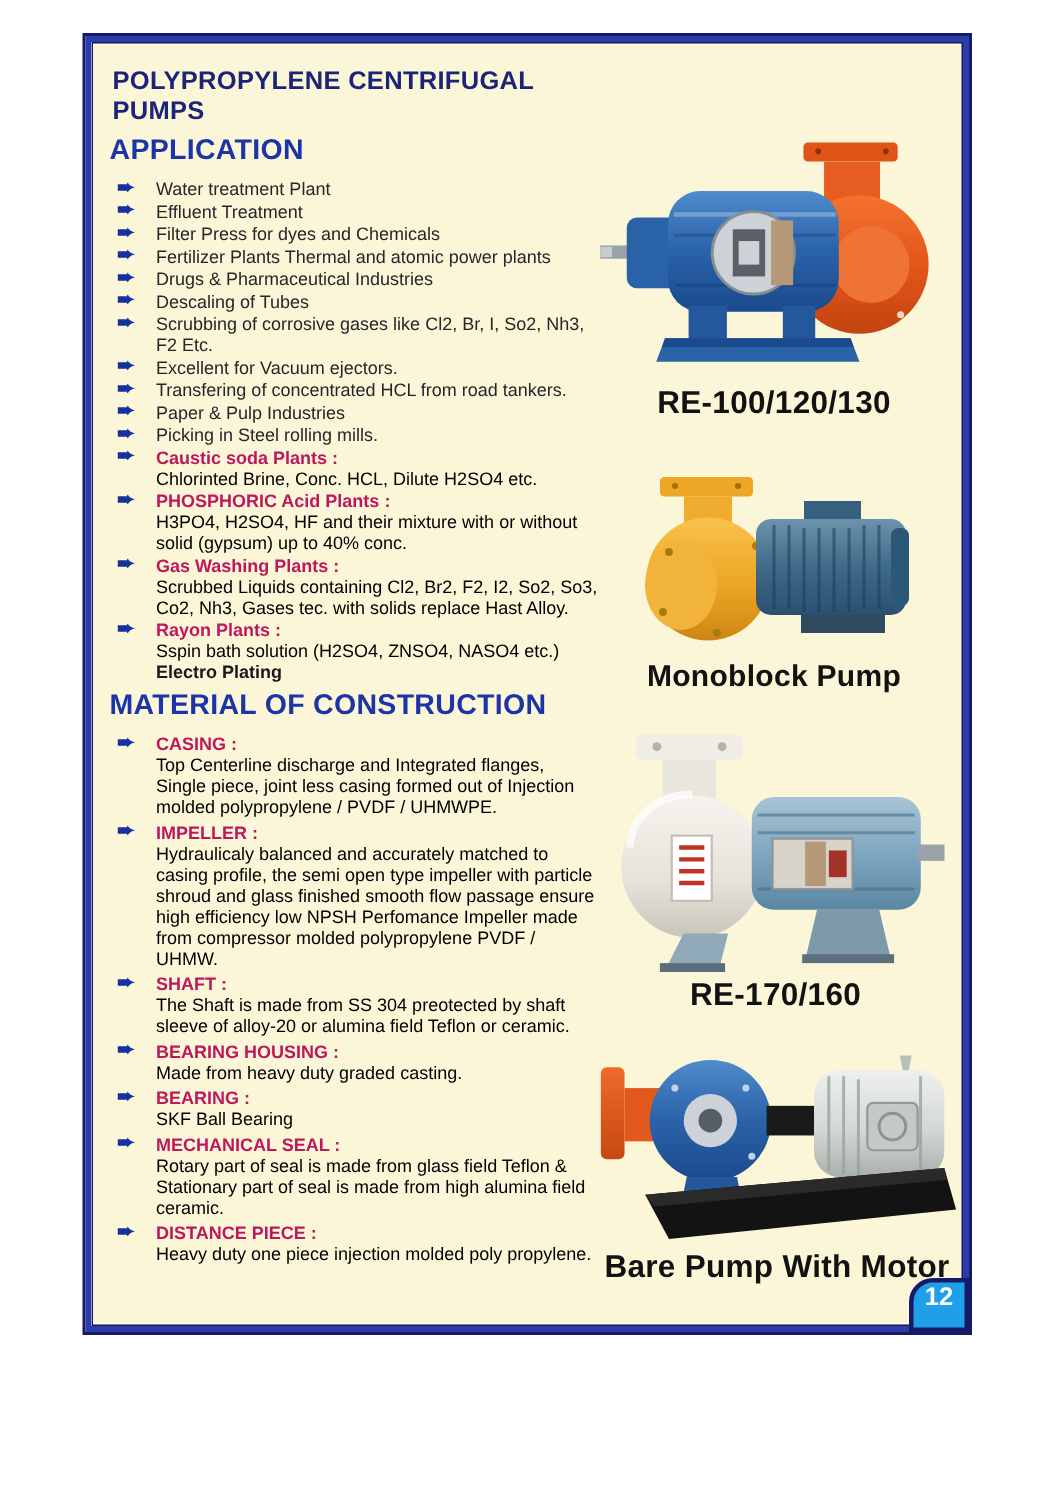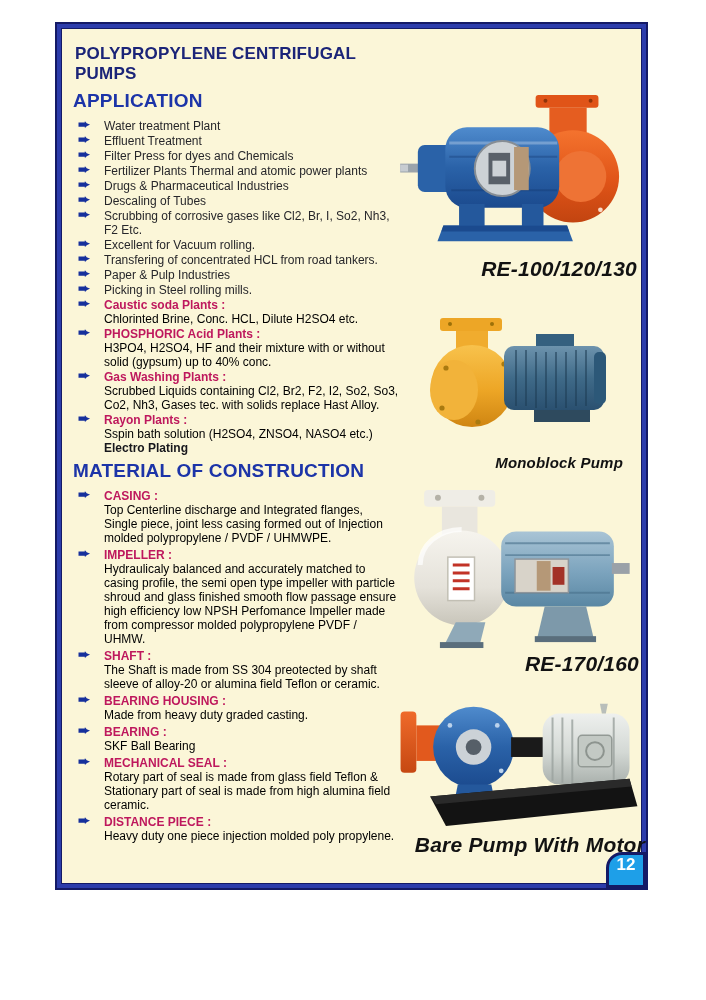--- a/index.html
+++ b/index.html
@@ -16,25 +16,25 @@
   .doc-title { font-size:17px; font-weight:700; color:#1b2478; letter-spacing:.2px; margin:4px 0 6px 2px; }
   .section-heading { font-size:19px; font-weight:700; color:#1c34a8; letter-spacing:.2px; margin:5px 0 7px 0; }
   .blist { list-style:none; }
   .li { position:relative; padding-left:31px; font-size:12px; line-height:14px; color:#26262a; margin-bottom:1px; }
   .mlist .li { margin-bottom:3px; }
   .arrow { position:absolute; left:5px; top:-2px; color:#16309c; font-size:14px; line-height:14px; font-weight:700; }
   .li-title { font-weight:700; color:#be185d; }
   .li-desc { display:block; color:#000000; }
   .li-extra { display:block; font-weight:700; color:#17171c; }
   
-  .product { position:absolute; text-align:right;font-style:italic; }
+  .product { position:absolute; text-align:center; }
   .product svg { display:block; margin:0 auto; }
   .product-label { font-weight:700; color:#121212; letter-spacing:.2px; }
   .p1 { left:334px; top:64px;  width:242px; } .p1 .product-label { font-size:21px; margin-top:5px; }
-  .p2 { left:348px; top:284px; width:214px; } .p2 .product-label { font-size:15px; margin-top:20px; }
+  .p2 { left:348px; top:284px; width:214px; } .p2 .product-label { font-size:20px; margin-top:6px; }
   .p3 { left:334px; top:454px; width:244px; } .p3 .product-label { font-size:21px; margin-top:2px; }
   .p4 { left:330px; top:652px; width:254px; } .p4 .product-label { font-size:21px; margin-top:3px; }
   
   .page-badge {
     position:absolute; right:-4px; bottom:-4px; width:40px; height:36px;
     background:#1e9fe8; border:3px solid #141a66; border-radius:16px 0 0 0;
     display:flex; align-items:flex-start; justify-content:center;
   }
   .page-badge span { color:#ffffff; font-size:17px; font-weight:700; }
 </style>
@@ -50,21 +50,21 @@
       <div class="section-heading">APPLICATION</div>
 
       <ul class="blist">
         <li class="li"><span class="arrow">➨</span><span class="li-text">Water treatment Plant</span></li>
         <li class="li"><span class="arrow">➨</span><span class="li-text">Effluent Treatment</span></li>
         <li class="li"><span class="arrow">➨</span><span class="li-text">Filter Press for dyes and Chemicals</span></li>
         <li class="li"><span class="arrow">➨</span><span class="li-text">Fertilizer Plants Thermal and atomic power plants</span></li>
         <li class="li"><span class="arrow">➨</span><span class="li-text">Drugs &amp; Pharmaceutical Industries</span></li>
         <li class="li"><span class="arrow">➨</span><span class="li-text">Descaling of Tubes</span></li>
         <li class="li"><span class="arrow">➨</span><span class="li-text">Scrubbing  of corrosive gases like Cl2, Br, I, So2, Nh3, F2 Etc.</span></li>
-        <li class="li"><span class="arrow">➨</span><span class="li-text">Excellent for Vacuum rolling.</span></li>
+        <li class="li"><span class="arrow">➨</span><span class="li-text">Excellent for Vacuum ejectors.</span></li>
         <li class="li"><span class="arrow">➨</span><span class="li-text">Transfering  of  concentrated HCL from road tankers.</span></li>
         <li class="li"><span class="arrow">➨</span><span class="li-text">Paper &amp; Pulp Industries</span></li>
         <li class="li"><span class="arrow">➨</span><span class="li-text">Picking in Steel rolling mills.</span></li>
         <li class="li"><span class="arrow">➨</span><span class="li-title">Caustic soda Plants :</span><span class="li-desc">Chlorinted Brine, Conc. HCL, Dilute H2SO4 etc.</span></li>
         <li class="li"><span class="arrow">➨</span><span class="li-title">PHOSPHORIC Acid Plants :</span><span class="li-desc">H3PO4, H2SO4, HF and their mixture with or without solid (gypsum) up to 40% conc.</span></li>
         <li class="li"><span class="arrow">➨</span><span class="li-title">Gas Washing Plants :</span><span class="li-desc">Scrubbed Liquids containing Cl2, Br2, F2, I2, So2, So3, Co2, Nh3, Gases tec. with solids replace Hast Alloy.</span></li>
         <li class="li"><span class="arrow">➨</span><span class="li-title">Rayon Plants :</span><span class="li-desc">Sspin bath solution (H2SO4, ZNSO4, NASO4 etc.)</span><span class="li-extra">Electro Plating</span></li>
       </ul>
 
       <div class="section-heading">MATERIAL OF CONSTRUCTION</div>

